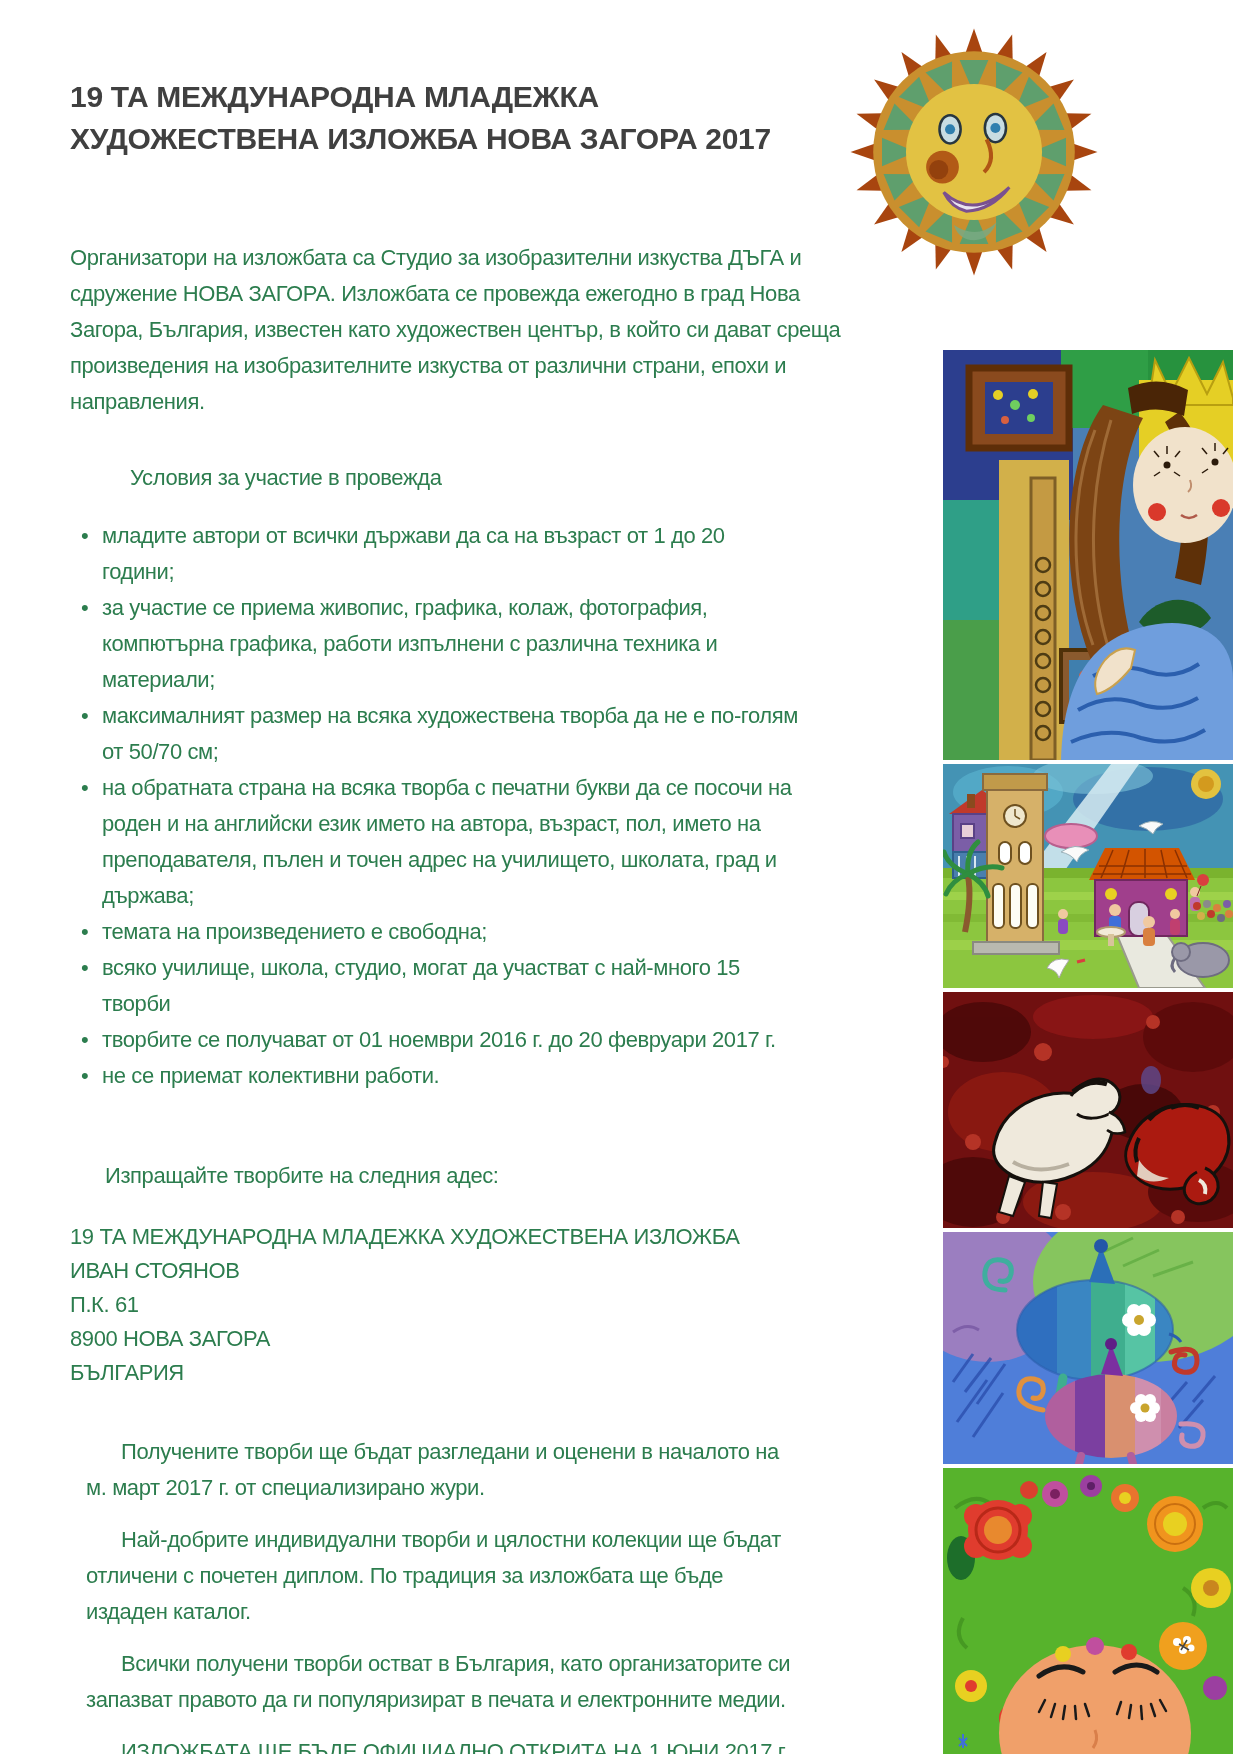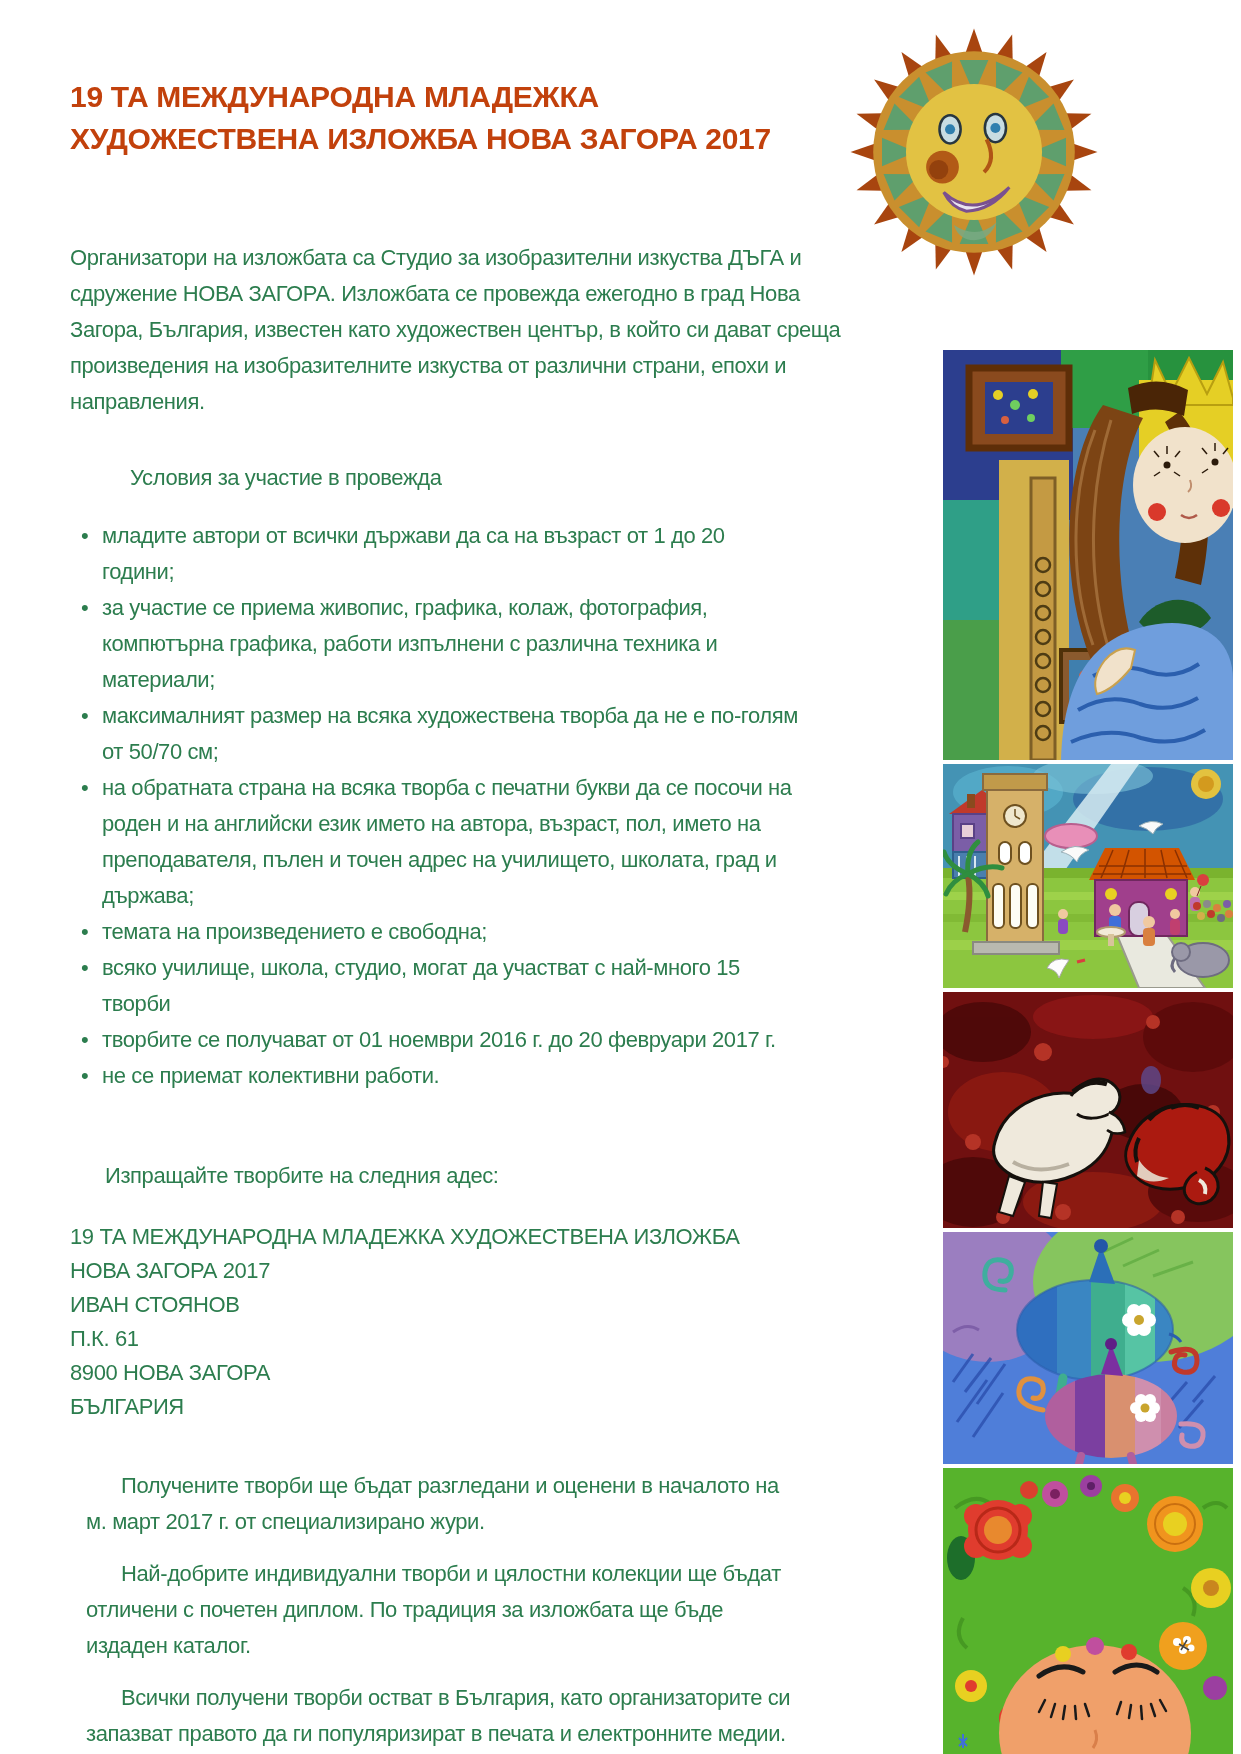--- a/index.html
+++ b/index.html
@@ -5,21 +5,21 @@
 <style>
   html,body{margin:0;padding:0;background:#ffffff;}
   .page{
     position:relative;width:1241px;height:1754px;background:#ffffff;overflow:hidden;
     font-family:"Liberation Sans",sans-serif;
   }
   .content{
     position:absolute;left:70px;top:0;width:810px;
     color:#2c7d4e;font-size:22px;line-height:36px;letter-spacing:-0.4px;
   }
-  .title{margin:76px 0 0 0;color:#c2410c;font-size:30px;line-height:42px;font-weight:bold;letter-spacing:-0.3px;}
+  .title{margin:76px 0 0 0;color:#404040;font-size:30px;line-height:42px;font-weight:bold;letter-spacing:-0.3px;}
   .title-line{display:block;}
   .intro{margin:80px 15px 0 0;width:772px;}
   .cond-head{margin:40px 0 0 60px;font-size:22px;font-weight:normal;line-height:36px;letter-spacing:-0.4px;}
   .conds{margin:22px 0 0 0;padding:0;list-style:none;width:728px;}
   .cond{position:relative;padding-left:32px;}
   .cond::before{content:"\2022";position:absolute;left:11px;top:0;}
   .send{margin:64px 0 0 0;text-indent:35px;}
   .addr{margin:26px 0 0 0;line-height:34px;}
   .closing{margin:44px 0 0 0;width:748px;}
   .cp{margin:16px;white-space:pre-wrap;}
@@ -120,21 +120,20 @@
 
         <li class="cond">не се приемат колективни работи.</li>
       </ul>
 
     <p class="send">Изпращайте творбите на следния адес:</p>
 
     <div class="addr">
 
         <div class="addr-line">19 ТА МЕЖДУНАРОДНА МЛАДЕЖКА ХУДОЖЕСТВЕНА ИЗЛОЖБА</div>
 
-        <div class="addr-line">НОВА ЗАГОРА 2017</div>
 
         <div class="addr-line">ИВАН СТОЯНОВ</div>
 
         <div class="addr-line">П.К. 61</div>
 
         <div class="addr-line">8900 НОВА ЗАГОРА</div>
 
         <div class="addr-line">БЪЛГАРИЯ</div>
       </div>
 

